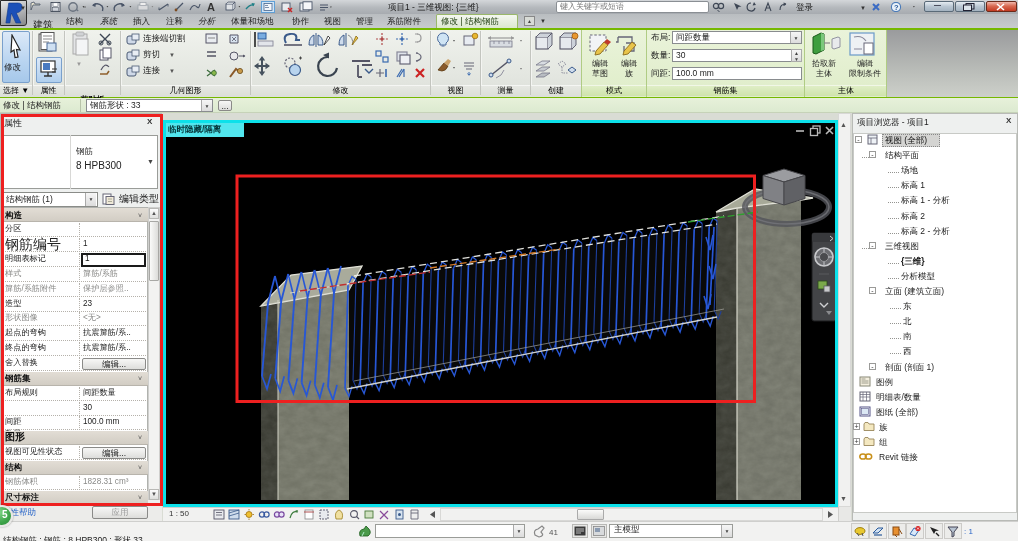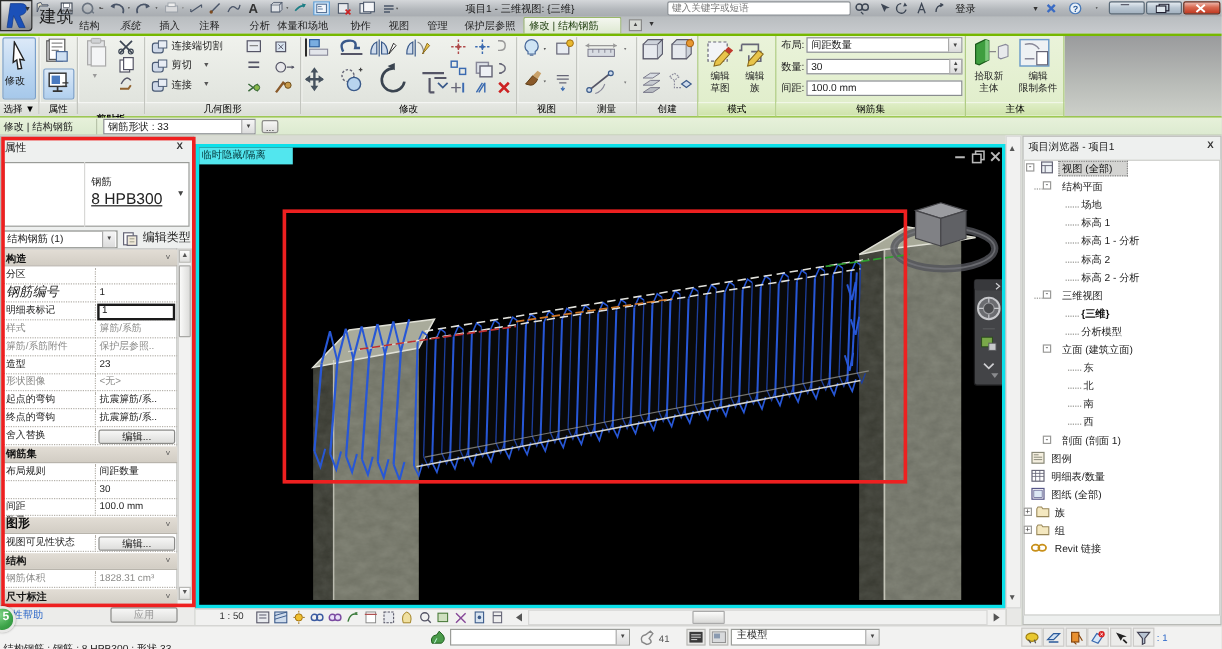--- a/index.html
+++ b/index.html
@@ -79,31 +79,31 @@
 <div class="ab" style="left:934px;top:0px;font-size:7px;line-height:9px;white-space:nowrap;color:#223;;font-weight:bold">―</div>
 <div class="ab" style="left:955px;top:1px;width:30px;height:11px;background:linear-gradient(#e5ecf2,#b9c6d2 50%,#a3b2c0);border:1px solid #5a6a78;border-radius:2px"></div>
 <svg class="ab" style="left:963px;top:3px" width="12" height="8">
     <rect x="3" y="0.5" width="8" height="5.5" fill="none" stroke="#223" stroke-width="1"></rect>
     <rect x="0.5" y="2" width="8" height="5.5" fill="#dde5ec" stroke="#223" stroke-width="1"></rect>
   </svg>
 <div class="ab" style="left:986px;top:1px;width:31px;height:11px;background:linear-gradient(#f0b8ac,#d86a52 45%,#c23a22);border:1px solid #6a2a1a;border-radius:2px"></div>
 <svg class="ab" style="left:996px;top:3px" width="10" height="8">
     <path d="M1 1 l7 6 M8 1 l-7 6" stroke="#fff" stroke-width="1.6"></path>
   </svg>
-<div class="ab" style="left:33px;top:8px;font-size:14px;line-height:10.5px;white-space:nowrap;color:#1e1e1e;">建筑</div>
+<div class="ab" style="left:33px;top:20px;font-size:10px;line-height:10.5px;white-space:nowrap;color:#1e1e1e;">建筑</div>
 <div class="ab" style="left:66px;top:16px;font-size:8.5px;line-height:10.5px;white-space:nowrap;color:#1e1e1e;">结构</div>
 <div class="ab" style="left:100px;top:16px;font-size:8.5px;line-height:10.5px;white-space:nowrap;color:#1e1e1e;font-style:italic;">系统</div>
 <div class="ab" style="left:133px;top:16px;font-size:8.5px;line-height:10.5px;white-space:nowrap;color:#1e1e1e;">插入</div>
 <div class="ab" style="left:166px;top:16px;font-size:8.5px;line-height:10.5px;white-space:nowrap;color:#1e1e1e;">注释</div>
-<div class="ab" style="left:208px;top:16px;font-size:8.5px;line-height:10.5px;white-space:nowrap;color:#1e1e1e;">分析</div>
+<div class="ab" style="left:198px;top:16px;font-size:8.5px;line-height:10.5px;white-space:nowrap;color:#1e1e1e;font-style:italic;">分析</div>
 <div class="ab" style="left:231px;top:16px;font-size:8.5px;line-height:10.5px;white-space:nowrap;color:#1e1e1e;">体量和场地</div>
 <div class="ab" style="left:292px;top:16px;font-size:8.5px;line-height:10.5px;white-space:nowrap;color:#1e1e1e;">协作</div>
 <div class="ab" style="left:324px;top:16px;font-size:8.5px;line-height:10.5px;white-space:nowrap;color:#1e1e1e;">视图</div>
 <div class="ab" style="left:356px;top:16px;font-size:8.5px;line-height:10.5px;white-space:nowrap;color:#1e1e1e;">管理</div>
-<div class="ab" style="left:387px;top:16px;font-size:8.5px;line-height:10.5px;white-space:nowrap;color:#1e1e1e;">保护层参照</div>
+<div class="ab" style="left:387px;top:16px;font-size:8.5px;line-height:10.5px;white-space:nowrap;color:#1e1e1e;">系筋附件</div>
 <div class="ab" style="left:436px;top:14px;width:82px;height:14px;background:linear-gradient(180deg,#f4f7f0,#dde8d0);border:1px solid #9ab86a;border-bottom:none;border-radius:2px 2px 0 0"></div>
 <div class="ab" style="left:441px;top:16px;font-size:8.5px;line-height:10.5px;white-space:nowrap;color:#1a3a0a;">修改 | 结构钢筋</div>
 <div class="ab" style="left:524px;top:16px;font-size:5px;line-height:7px;white-space:nowrap;color:#444;;border:1px solid #888;background:#d8dbd6;padding:0 2px;line-height:8px">▲</div>
 <div class="ab" style="left:540px;top:17px;font-size:6px;line-height:8px;white-space:nowrap;color:#333;">▼</div>
 <div class="ab" style="left:0px;top:28px;width:1018px;height:2px;background:#76b800"></div>
 <div class="ab" style="left:0px;top:30px;width:1018px;height:67px;background:linear-gradient(180deg,#f0f2ed,#e3e6e0 70%,#dde0da)"></div>
 <div class="ab" style="left:887px;top:30px;width:131px;height:67px;background:linear-gradient(180deg,#9a9b9d,#b9bcb8 60%,#cdd0ca)"></div>
 <div class="ab" style="left:582px;top:30px;width:305px;height:67px;background:linear-gradient(180deg,#eaf3da,#dfedc9)"></div>
 <div class="ab" style="left:0px;top:97px;width:1018px;height:1px;background:#76b800"></div>
 <div class="ab" style="left:2px;top:31px;width:28px;height:52px;background:linear-gradient(#dce9f8,#b8d4f0 60%,#a6c8ea);border:1px solid #7aa0cc;border-radius:2px"></div>
@@ -351,41 +351,41 @@
 <div class="ab" style="left:90px;top:100px;font-size:8.5px;line-height:10.5px;white-space:nowrap;color:#222;">钢筋形状 : 33</div>
 <div class="ab ddarrow" style="left:201px;top:100px;width:11px;height:11px">▼</div>
 <div class="ab btn" style="left:218px;top:100px;width:14px;height:11px;">...</div>
 <div class="ab" style="left:0px;top:113px;width:1018px;height:408px;background:#d9dcd4"></div>
 <div class="ab" style="left:0px;top:113px;width:162px;height:408px;background:#eef0ef;border:1px solid #b8bab6"></div>
 <div class="ab" style="left:4px;top:118px;font-size:9px;line-height:11px;white-space:nowrap;color:#1a1a1a;">属性</div>
 <div class="ab" style="left:147px;top:117px;font-size:8px;line-height:10px;white-space:nowrap;color:#333;;font-weight:bold">X</div>
 <div class="ab" style="left:3px;top:135px;width:155px;height:54px;background:#fff;border:1px solid #9a9c98"></div>
 <div class="ab" style="left:3px;top:135px;width:68px;height:54px;border-right:1px solid #d8d8d6"></div>
 <div class="ab" style="left:76px;top:146px;font-size:8.5px;line-height:10.5px;white-space:nowrap;color:#222;">钢筋</div>
-<div class="ab" style="left:76px;top:161px;font-size:13px;line-height:10.5px;white-space:nowrap;color:#222;text-decoration:underline;">8 HPB300</div>
+<div class="ab" style="left:76px;top:161px;font-size:10px;line-height:10.5px;white-space:nowrap;color:#222;">8 HPB300</div>
 <div class="ab" style="left:147px;top:157px;font-size:7px;line-height:9px;white-space:nowrap;color:#444;">▼</div>
 <div class="ab" style="left:2px;top:192px;width:96px;height:15px;background:#fff;border:1px solid #8a8c88"></div>
 <div class="ab" style="left:6px;top:194px;font-size:8.5px;line-height:10.5px;white-space:nowrap;color:#222;">结构钢筋 (1)</div>
 <div class="ab ddarrow" style="left:85px;top:193px;width:11px;height:13px">▼</div>
 <svg class="ab" style="left:102px;top:192px" width="14" height="14" viewBox="0 0 14 14">
     <rect x="1" y="2" width="8" height="10" fill="#fff" stroke="#667" stroke-width="1"></rect>
     <rect x="4" y="4.5" width="8" height="8" fill="#efe9d8" stroke="#667" stroke-width="1"></rect>
     <path d="M6 7 h4 M6 9.5 h4" stroke="#998" stroke-width="0.8"></path>
   </svg>
 <div class="ab" style="left:119px;top:194px;font-size:10px;line-height:10.5px;white-space:nowrap;color:#222;">编辑类型</div>
 <div class="ab" style="left:2px;top:207px;width:146px;height:293px;background:#fff;border:1px solid #b0b2ae;border-bottom:none"></div>
 <div class="ab" style="left:2px;top:208px;width:146px;height:14px;background:linear-gradient(#e2ddd5,#d2cdc4);border-bottom:1px solid #b8b4ac"></div>
 <div class="ab" style="left:5px;top:209.5px;font-size:8.5px;line-height:10.5px;white-space:nowrap;color:#111;;font-weight:bold">构造</div>
 <div class="ab" style="left:138px;top:210.5px;font-size:7px;line-height:9px;white-space:nowrap;color:#555;">˅</div>
 <div class="ab" style="left:2px;top:223px;width:146px;height:14px;border-bottom:1px dotted #b5b1aa"></div>
 <div class="ab" style="left:79px;top:223px;width:1px;height:14px;border-left:1px dotted #b5b1aa"></div>
 <div class="ab" style="left:5px;top:224.35px;font-size:8.2px;line-height:10.2px;white-space:nowrap;color:#222;">分区</div>
 <div class="ab" style="left:2px;top:238px;width:146px;height:14px;border-bottom:1px dotted #b5b1aa"></div>
 <div class="ab" style="left:79px;top:238px;width:1px;height:14px;border-left:1px dotted #b5b1aa"></div>
-<div class="ab" style="left:5px;top:239.2px;font-size:11px;line-height:10.2px;white-space:nowrap;color:#222;font-style:italic;">钢筋编号</div>
+<div class="ab" style="left:5px;top:239.2px;font-size:14px;line-height:10.2px;white-space:nowrap;color:#222;">钢筋编号</div>
 <div class="ab" style="left:83px;top:239.2px;font-size:8.2px;line-height:10.2px;white-space:nowrap;color:#222;">1</div>
 <div class="ab" style="left:2px;top:253px;width:146px;height:14px;border-bottom:1px dotted #b5b1aa"></div>
 <div class="ab" style="left:79px;top:253px;width:1px;height:14px;border-left:1px dotted #b5b1aa"></div>
 <div class="ab" style="left:5px;top:254.05px;font-size:8.2px;line-height:10.2px;white-space:nowrap;color:#222;">明细表标记</div>
 <div class="ab" style="left:81px;top:253px;width:65px;height:14px;background:#fff;border:2px solid #1a1a1a"></div>
 <div class="ab" style="left:85px;top:254.05px;font-size:8.2px;line-height:10.2px;white-space:nowrap;color:#111;">1</div>
 <div class="ab" style="left:2px;top:268px;width:146px;height:14px;border-bottom:1px dotted #b5b1aa"></div>
 <div class="ab" style="left:79px;top:268px;width:1px;height:14px;border-left:1px dotted #b5b1aa"></div>
 <div class="ab" style="left:5px;top:268.9px;font-size:8.2px;line-height:10.2px;white-space:nowrap;color:#8a8a88;">样式</div>
 <div class="ab" style="left:83px;top:268.9px;font-size:8.2px;line-height:10.2px;white-space:nowrap;color:#8a8a88;">箳筋/系筋</div>
@@ -666,23 +666,23 @@
       <circle cx="12" cy="24" r="4.5" fill="#4a4b4e" stroke="#9a9b9e" stroke-width="1"></circle>
       <path d="M12 15 v4 M12 29 v4 M3.5 24 h4 M16.5 24 h4" stroke="#c8c9cc" stroke-width="1"></path>
       <path d="M7 41 h10" stroke="#5a5b5e" stroke-width="1"></path>
       <rect x="6" y="48" width="9" height="8" fill="#7aa84a" stroke="#2a4a1a" stroke-width="0.8"></rect>
       <rect x="12" y="53" width="6" height="6" fill="#c8c9cc" stroke="#5a5b5e" stroke-width="0.8"></rect>
       <path d="M8 70 l4 4 l4 -4" fill="none" stroke="#cfcfd2" stroke-width="1.4"></path>
       <path d="M20 78 l-3 4 h6 z" fill="#8a8b8e" transform="rotate(180 18.5 80)"></path>
     </g>
   </svg>
 <div class="ab" style="left:166px;top:123px;width:78px;height:14px;background:#52e6ee;z-index:6"></div>
-<div class="ab" style="left:168px;top:124px;font-size:8.5px;line-height:10.5px;white-space:nowrap;color:#05363a;;z-index:7;font-weight:normal">临时隐藏/隔离</div>
+<div class="ab" style="left:168px;top:124px;font-size:8.5px;line-height:10.5px;white-space:nowrap;color:#05363a;;z-index:7;font-weight:bold">临时隐藏/隔离</div>
 <div class="ab" style="left:163px;top:507px;width:675px;height:14px;background:#f1f1f0;border-top:1px solid #cfcfcd"></div>
-<div class="ab" style="left:183px;top:509px;font-size:8px;line-height:10px;white-space:nowrap;color:#333;">1 : 50</div>
+<div class="ab" style="left:169px;top:509px;font-size:8px;line-height:10px;white-space:nowrap;color:#333;">1 : 50</div>
 <svg class="ab" style="left:212px;top:508px;z-index:6" width="230" height="13" viewBox="0 0 230 13">
     <rect x="2" y="2" width="10" height="9" fill="#e8eaee" stroke="#556" stroke-width="0.9"></rect>
     <path d="M4 4.5 h6 M4 7 h6" stroke="#556" stroke-width="0.8"></path>
     <rect x="17" y="2" width="10" height="9" fill="#cfdcec" stroke="#3a5a8a" stroke-width="0.9"></rect>
     <path d="M17 5 l10 -3 M17 8 l10 -3" stroke="#3a5a8a" stroke-width="0.8"></path>
     <circle cx="37" cy="6.5" r="3" fill="#f0c030" stroke="#a07010" stroke-width="0.8"></circle>
     <path d="M37 1 v1.5 M37 10.5 v1.5 M32.5 6.5 h1.5 M40.5 6.5 h1.5" stroke="#a07010" stroke-width="0.8"></path>
     <circle cx="50" cy="6.5" r="2.6" fill="none" stroke="#3a5aa0" stroke-width="1.2"></circle>
     <circle cx="54.5" cy="6.5" r="2.6" fill="none" stroke="#3a5aa0" stroke-width="1.2"></circle>
     <path d="M52.3 6.5 h0.4" stroke="#3a5aa0"></path>

